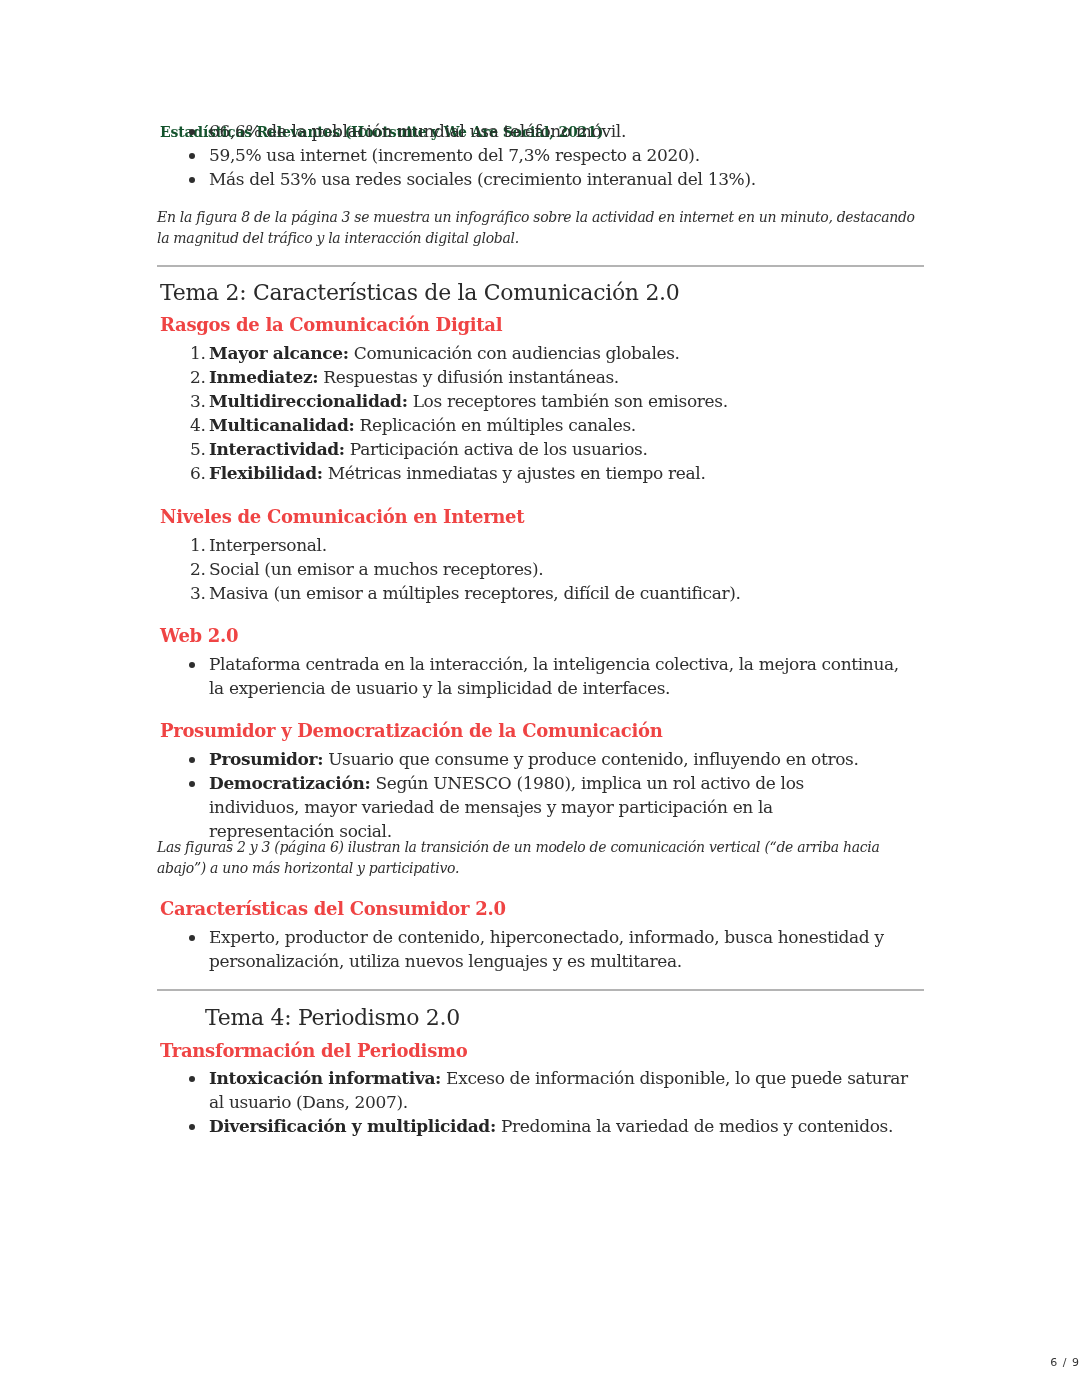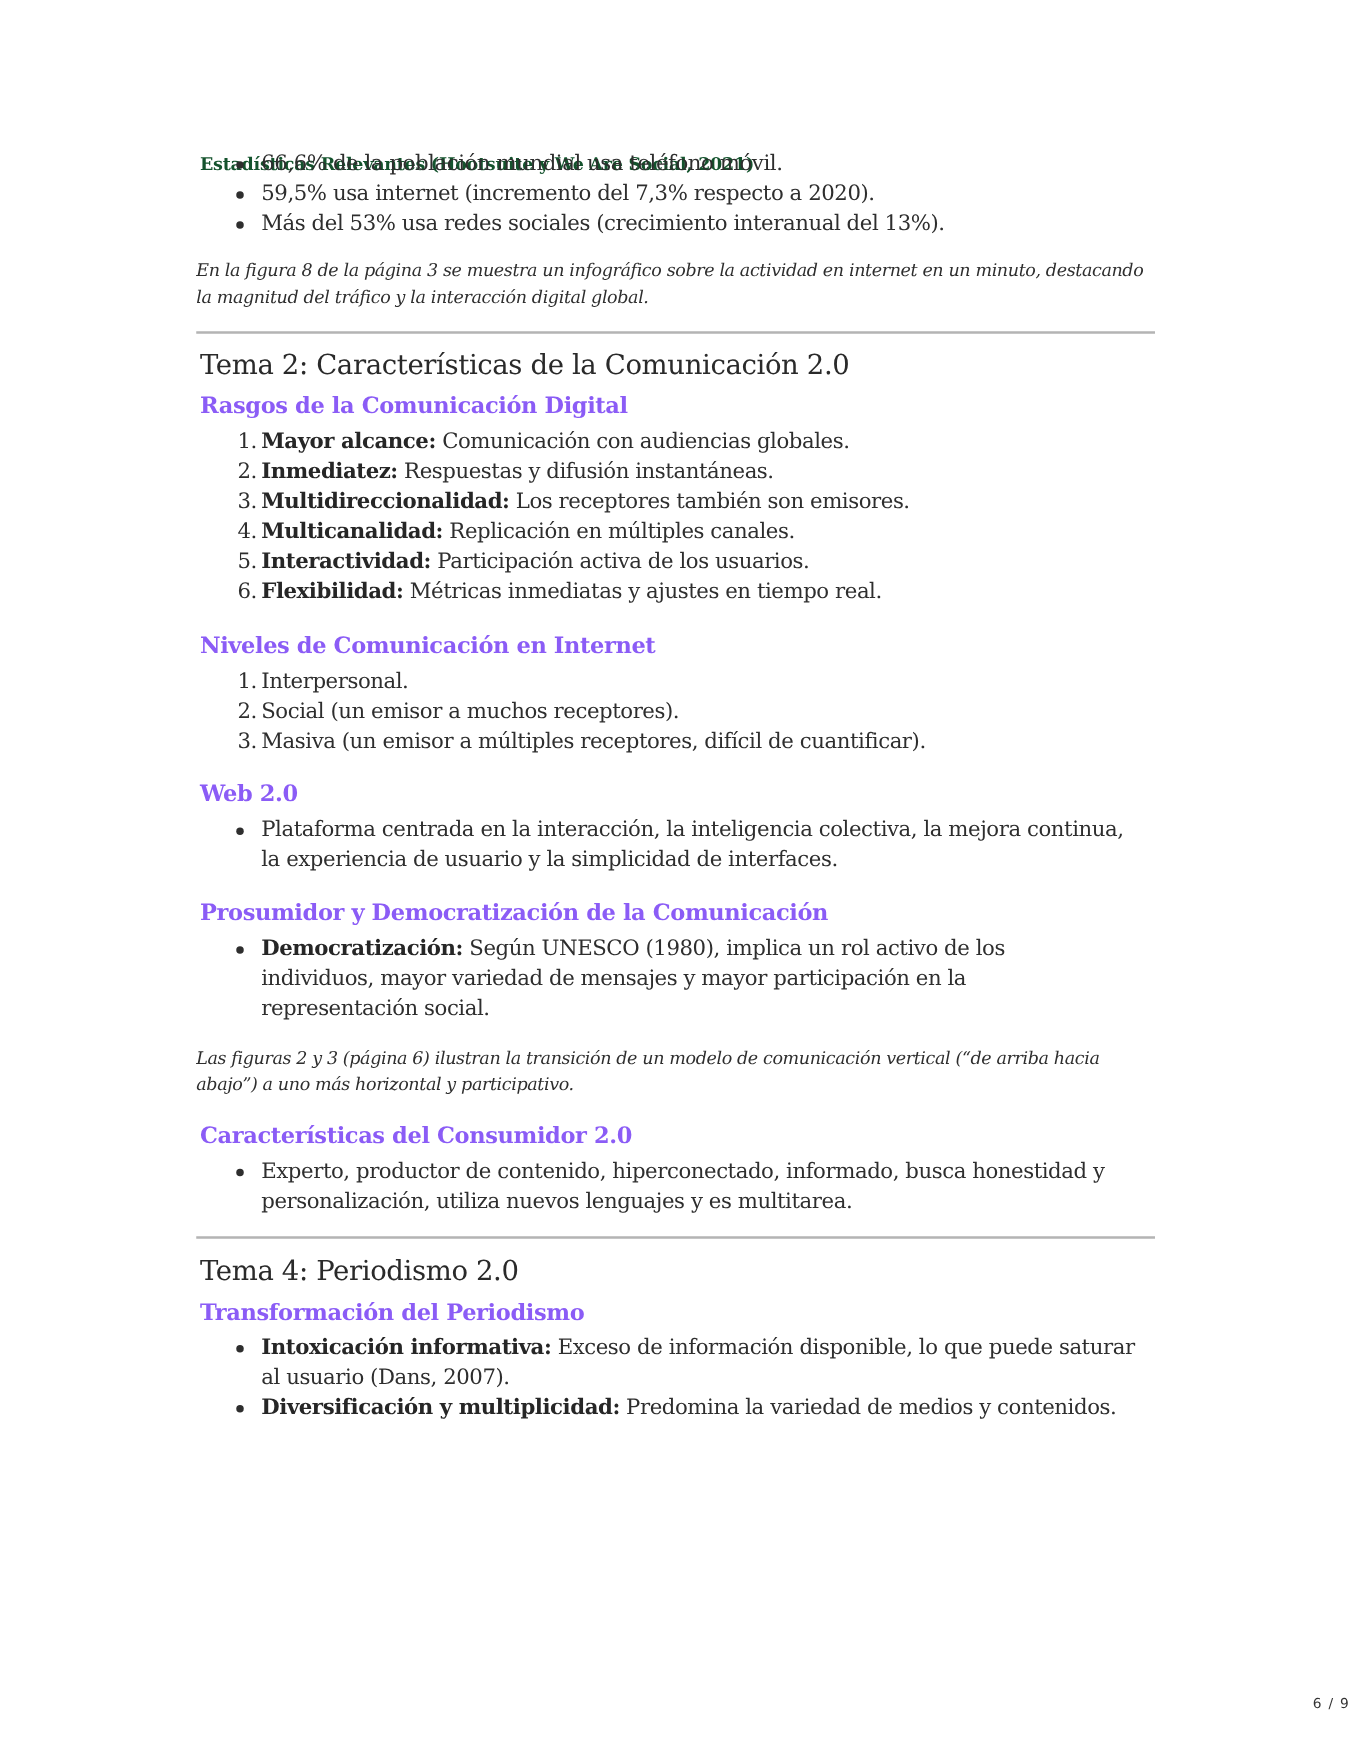--- a/index.html
+++ b/index.html
@@ -3,21 +3,21 @@
   <meta charset="utf-8">
   <style>
     html, body { margin: 0; padding: 0; background: #ffffff; }
     body {
       width: 1080px; height: 1397px; position: relative; overflow: hidden;
       font-family: "DejaVu Serif", "Liberation Serif", serif;
       color: #2b2b2b;
     }
     .page { position: absolute; left: 157px; top: 0; width: 767px; }
     .h4 { position: absolute; left: 3px; font-size: 14px; font-weight: bold; color: #14532d; letter-spacing: -0.2px; white-space: nowrap; margin-top: 29px; }
-    .h3 { position: absolute; left: 3px; font-size: 18px; font-weight: bold; color: #8b5cf6; letter-spacing: -0.3px; white-space: nowrap; }
+    .h3 { position: absolute; left: 3px; font-size: 18px; font-weight: bold; color: #ef4444; letter-spacing: -0.3px; white-space: nowrap; }
     .h2 { position: absolute; left: 3px; font-size: 22px; font-weight: normal; color: #2a2a2a; letter-spacing: -0.3px; white-space: nowrap; }
     .list { position: absolute; left: 0; margin: 0; padding: 0; list-style: none; width: 767px; }
     .list li { position: relative; font-size: 17px; line-height: 24px; letter-spacing: -0.35px; color: #2e2e2e; }
     .bullet li { padding-left: 52px; }
     .bullet li::before { content: ""; position: absolute; left: 32px; top: 10px; width: 6px; height: 6px; border-radius: 50%; background: #2e2e2e; }
     .ordered li { padding-left: 52px; }
     .ordered li .num { position: absolute; left: 33px; }
     .list li b { font-weight: bold; color: #262626; }
     .note { position: absolute; left: 0; width: 767px; font-style: italic; font-size: 14px; line-height: 20.5px; letter-spacing: -0.3px; color: #2e2e2e; }
     .rule { position: absolute; left: 0; width: 767px; height: 0; border-top: 2px solid #b4b4b4; }
@@ -56,32 +56,33 @@
     <li><span class="num">3.</span><span>Masiva (un emisor a múltiples receptores, difícil de cuantificar).</span></li>
   </ol>
 
   <div class="h3" style="top:625px;">Web 2.0</div>
   <ul class="list bullet" style="top:652px; width:760px;">
     <li>Plataforma centrada en la interacción, la inteligencia colectiva, la mejora continua, la experiencia de usuario y la simplicidad de interfaces.</li>
   </ul>
 
   <div class="h3" style="top:720px;">Prosumidor y Democratización de la Comunicación</div>
   <ul class="list bullet" style="top:747px; width:740px;">
+    <li><b>Prosumidor:</b><span> Usuario que consume y produce contenido, influyendo en otros.</span></li>
     <li><b>Democratización:</b><span> Según UNESCO (1980), implica un rol activo de los individuos, mayor variedad de mensajes y mayor participación en la representación social.</span></li>
   </ul>
   <div class="note" style="top:837px;">Las figuras 2 y 3 (página 6) ilustran la transición de un modelo de comunicación vertical (“de arriba hacia abajo”) a uno más horizontal y participativo.</div>
 
   <div class="h3" style="top:898px;">Características del Consumidor 2.0</div>
   <ul class="list bullet" style="top:925px; width:750px;">
     <li>Experto, productor de contenido, hiperconectado, informado, busca honestidad y personalización, utiliza nuevos lenguajes y es multitarea.</li>
   </ul>
 
   <div class="rule" style="top:989px;"></div>
 
-  <div class="h2" style="top:1005px;">Tema 4: Periodismo 2.0</div>
+  <div class="h2" style="top:1005px;margin-left:45px;">Tema 4: Periodismo 2.0</div>
   <div class="h3" style="top:1040px;">Transformación del Periodismo</div>
   <ul class="list bullet" style="top:1066px; width:760px;">
     <li><b>Intoxicación informativa:</b><span> Exceso de información disponible, lo que puede saturar al usuario (Dans, 2007).</span></li>
     <li><b>Diversificación y multiplicidad:</b><span> Predomina la variedad de medios y contenidos.</span></li>
   </ul>
 </div>
 
 <div class="footer">6 / 9</div>
 
 </body></html>

